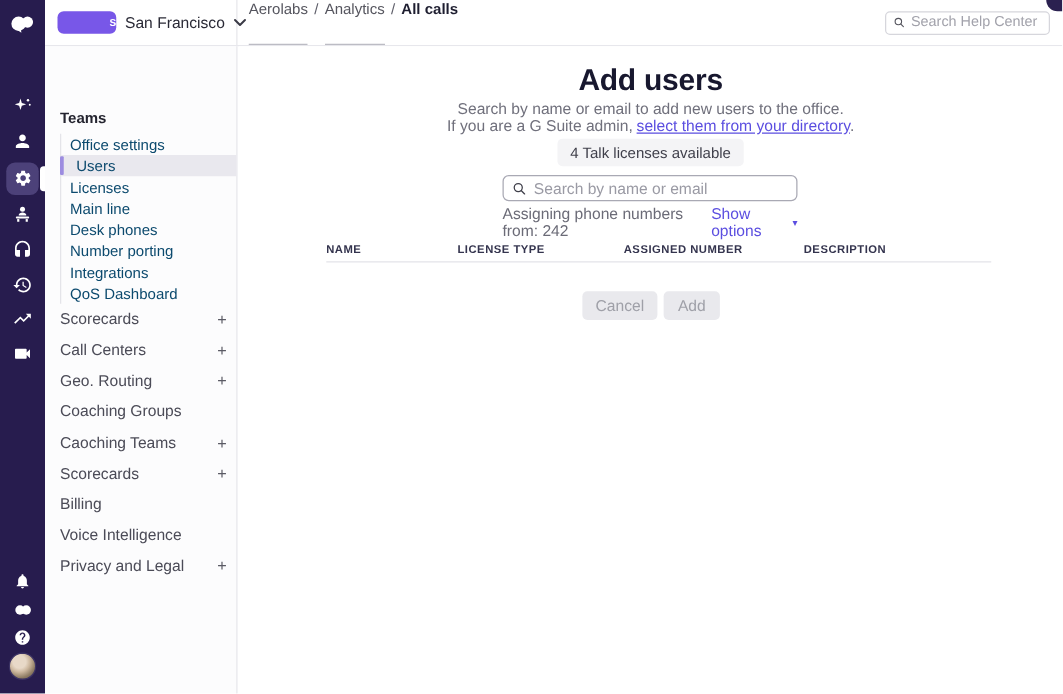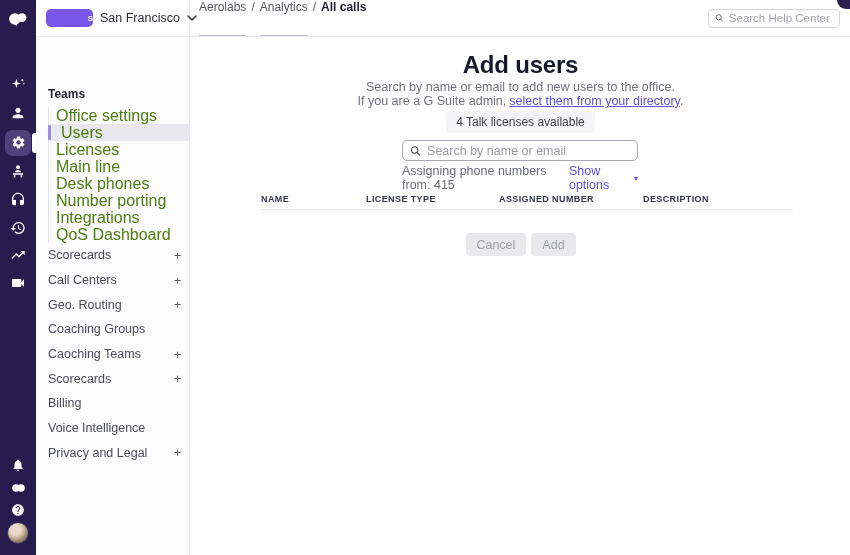--- a/index.html
+++ b/index.html
@@ -40,22 +40,22 @@
                        font-family:"Liberation Sans", sans-serif; background:transparent; }
   .help-search input::placeholder { color:#a2a2ab; }
   .corner-widget { position:absolute; right:0; top:0; width:13px; height:9px; background:#2b2150;
                    border-radius:0 0 0 9px; z-index:6; }
 
   
   .sidebar { position:absolute; left:36px; top:37px; width:154px; bottom:0; background:#fcfcfd;
              border-right:1px solid #e7e7ec; }
   .side-title { position:absolute; left:12px; top:50px; font-size:12px; font-weight:bold; color:#24242f; }
   .submenu { position:absolute; left:12px; top:70px; right:0; border-left:1px solid #e4e4e9; }
-  .side-item { height:17px; display:flex; align-items:center; padding-left:7px; font-size:16px;
-               color:#4d7c0f; cursor:pointer; position:relative; }
+  .side-item { height:17px; display:flex; align-items:center; padding-left:7px; font-size:12px;
+               color:#0c4a6e; cursor:pointer; position:relative; }
   .side-item.selected { background:#e9e8ee;padding-left:12px; }
   .side-item.selected::before { content:""; position:absolute; left:-1px; top:1px; bottom:1px;
                width:3px; background:#9c8ce0; border-radius:1px; }
   .groups { position:absolute; left:12px; top:206px; right:0; }
   .group-item { height:24.7px; display:flex; align-items:center; justify-content:space-between;
                 padding-right:7px; font-size:12.5px; color:#4b4b57; cursor:pointer; }
   .group-plus { color:#5a5a64; font-size:13px; line-height:1; width:9px; text-align:center; }
 
   
   .content { position:absolute; left:191px; top:37px; right:0; bottom:0; background:#fff; }
@@ -292,21 +292,21 @@
 
     <div class="user-search">
       <svg width="12" height="12" viewBox="0 0 24 24" fill="none">
         <circle cx="10" cy="10" r="7" stroke="#3f3f4a" stroke-width="2.2"></circle>
           <path d="M15.5 15.5L21 21" stroke="#3f3f4a" stroke-width="2.2" stroke-linecap="round"></path>
       </svg>
       <input type="text" placeholder="Search by name or email" style="">
     </div>
 
     <div class="assign-row">
-      <span class="assign-text">Assigning phone numbers from: 415</span>
+      <span class="assign-text">Assigning phone numbers from: 242</span>
       <span class="show-options">
         <span>Show options</span>
         <span class="caret">▾</span>
       </span>
     </div>
 
     <div class="table-head">
       <span class="th th-name">NAME</span>
       <span class="th th-license">LICENSE TYPE</span>
       <span class="th th-number">ASSIGNED NUMBER</span>

